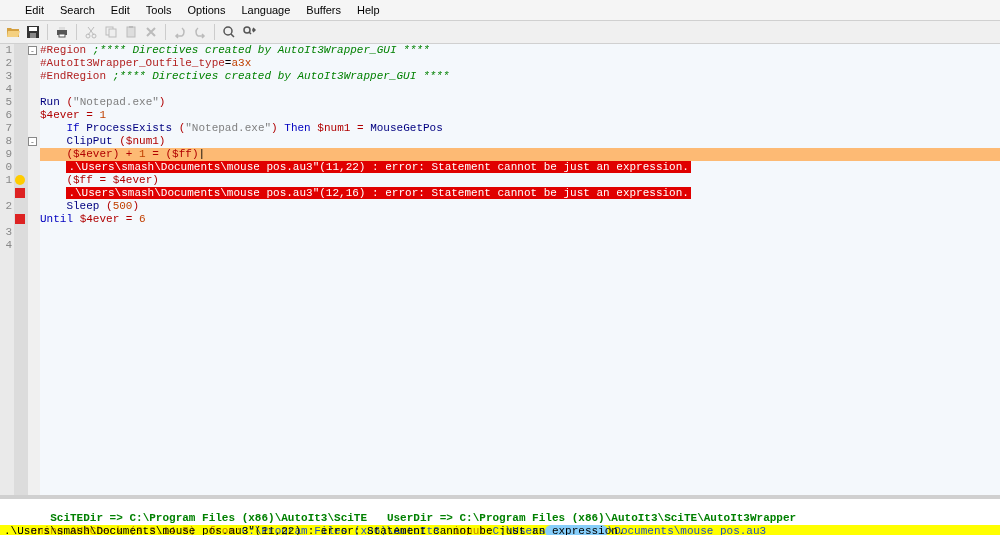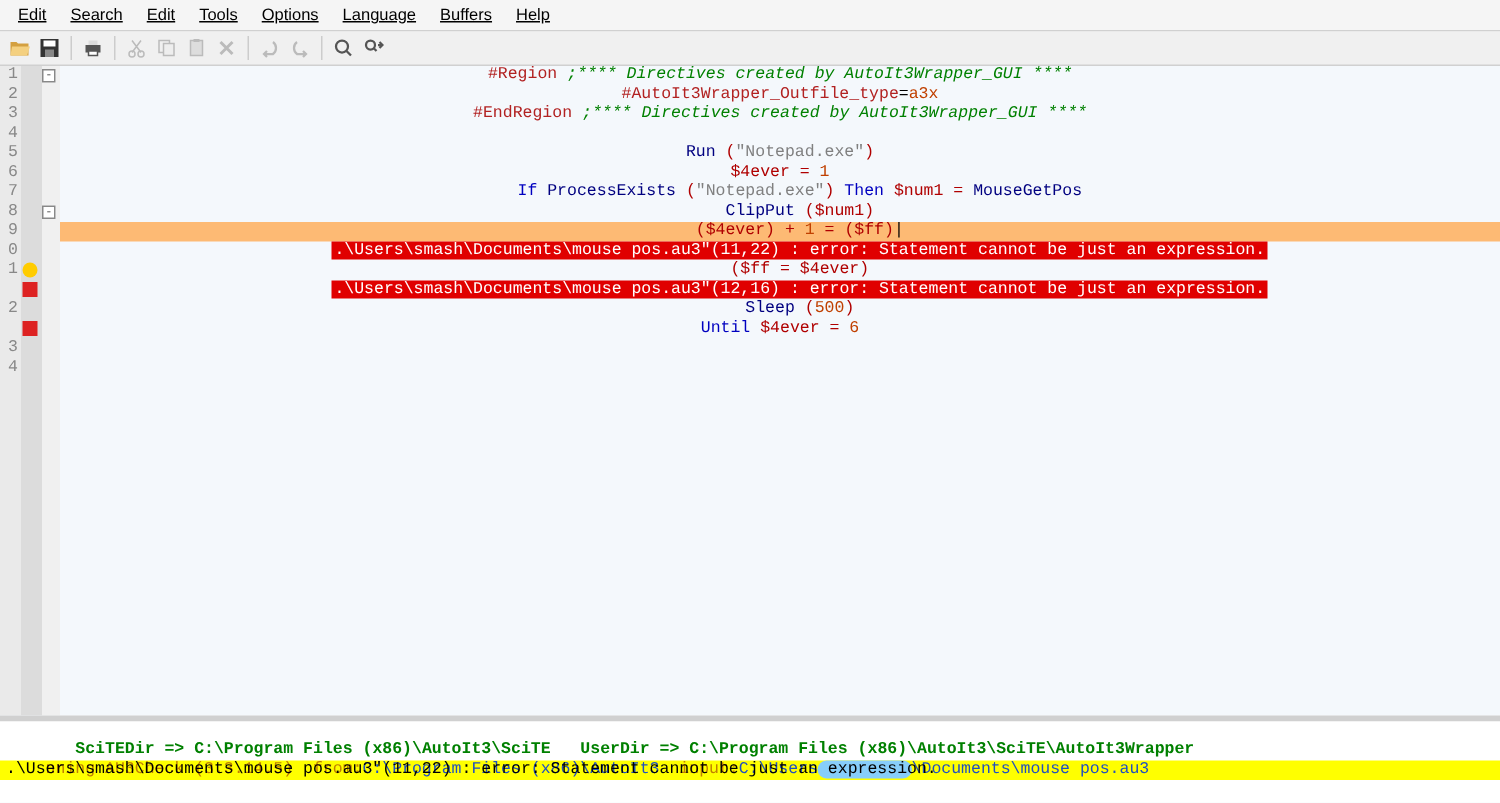--- a/index.html
+++ b/index.html
@@ -9,24 +9,23 @@
   background: #fff;
   width: 1000px;
   height: 535px;
   overflow: hidden;
   display: flex;
   flex-direction: column;
 }
 .menubar {
   display: flex;
   gap: 0;
-  padding: 2px 4px;
+  padding: 2px 17px;
   border-bottom: 1px solid #d0d0d0;
   background: #f5f5f5;
-  text-decoration: underline;
 }
 .menubar .item { padding: 2px 8px; cursor: default; }
 .toolbar {
   display: flex;
   gap: 2px;
   padding: 2px 4px;
   background: #f0f0f0;
   border-bottom: 1px solid #d0d0d0;
   align-items: center;
 }
@@ -58,38 +57,38 @@
   background: #dcdcdc;
   min-width: 14px;
   user-select: none;
 }
 .gutter-fold {
   background: #f0f0f0;
   min-width: 12px;
   user-select: none;
 }
 .code-area { flex: 1; }
-.line { height: 13px; line-height: 13px; white-space: pre; text-align: center; }
+.line { height: 13px; line-height: 13px; white-space: pre; }
 .ln-cell, .mk-cell, .fd-cell { height: 13px; line-height: 13px; }
 .mk-yellow { display:inline-block; width:10px; height:10px; background:#fc0; border-radius:50%; margin-left:1px; margin-top:1px;}
 .mk-red { display:inline-block; width:10px; height:10px; background:#d22; margin-left:1px; margin-top:1px;}
 .fold-box { display:inline-block; width:9px; height:9px; border:1px solid #888; background:#fff; text-align:center; line-height:7px; font-size:8px; color:#555; cursor:pointer;}
 .hl-line { background: #fdba74; }
 .err-span { background: #e00000; color: #fff; padding: 0 2px; }
 .kw { color: #0000c0; }
 .str { color: #808080; }
 .var { color: #b00000; }
 .num { color: #c04000; }
 .func { color: #000080; }
 .op { color: #b00000; }
 .comment-green { color: #008000; font-style: italic; }
 .directive { color: #b22222; }
 .bottom-sep { height: 4px; background: #d0d0d0; cursor: row-resize; }
 .output-pane {
-  height: 54px;
+  height: 36px;
   font-family: "Courier New", monospace;
   font-size: 11px;
   overflow: hidden;
   background: #fff;
 }
 .out-line { height: 13px; line-height: 13px; white-space: pre; padding-left: 4px;}
 .out-green { color: #008000; font-weight: bold; }
 .out-orange { color: #c08000; }
 .out-blue { color: #2050c0; }
 .out-redacted { background: #87cefa; color:#87cefa; padding: 0 18px; border-radius:6px;}

